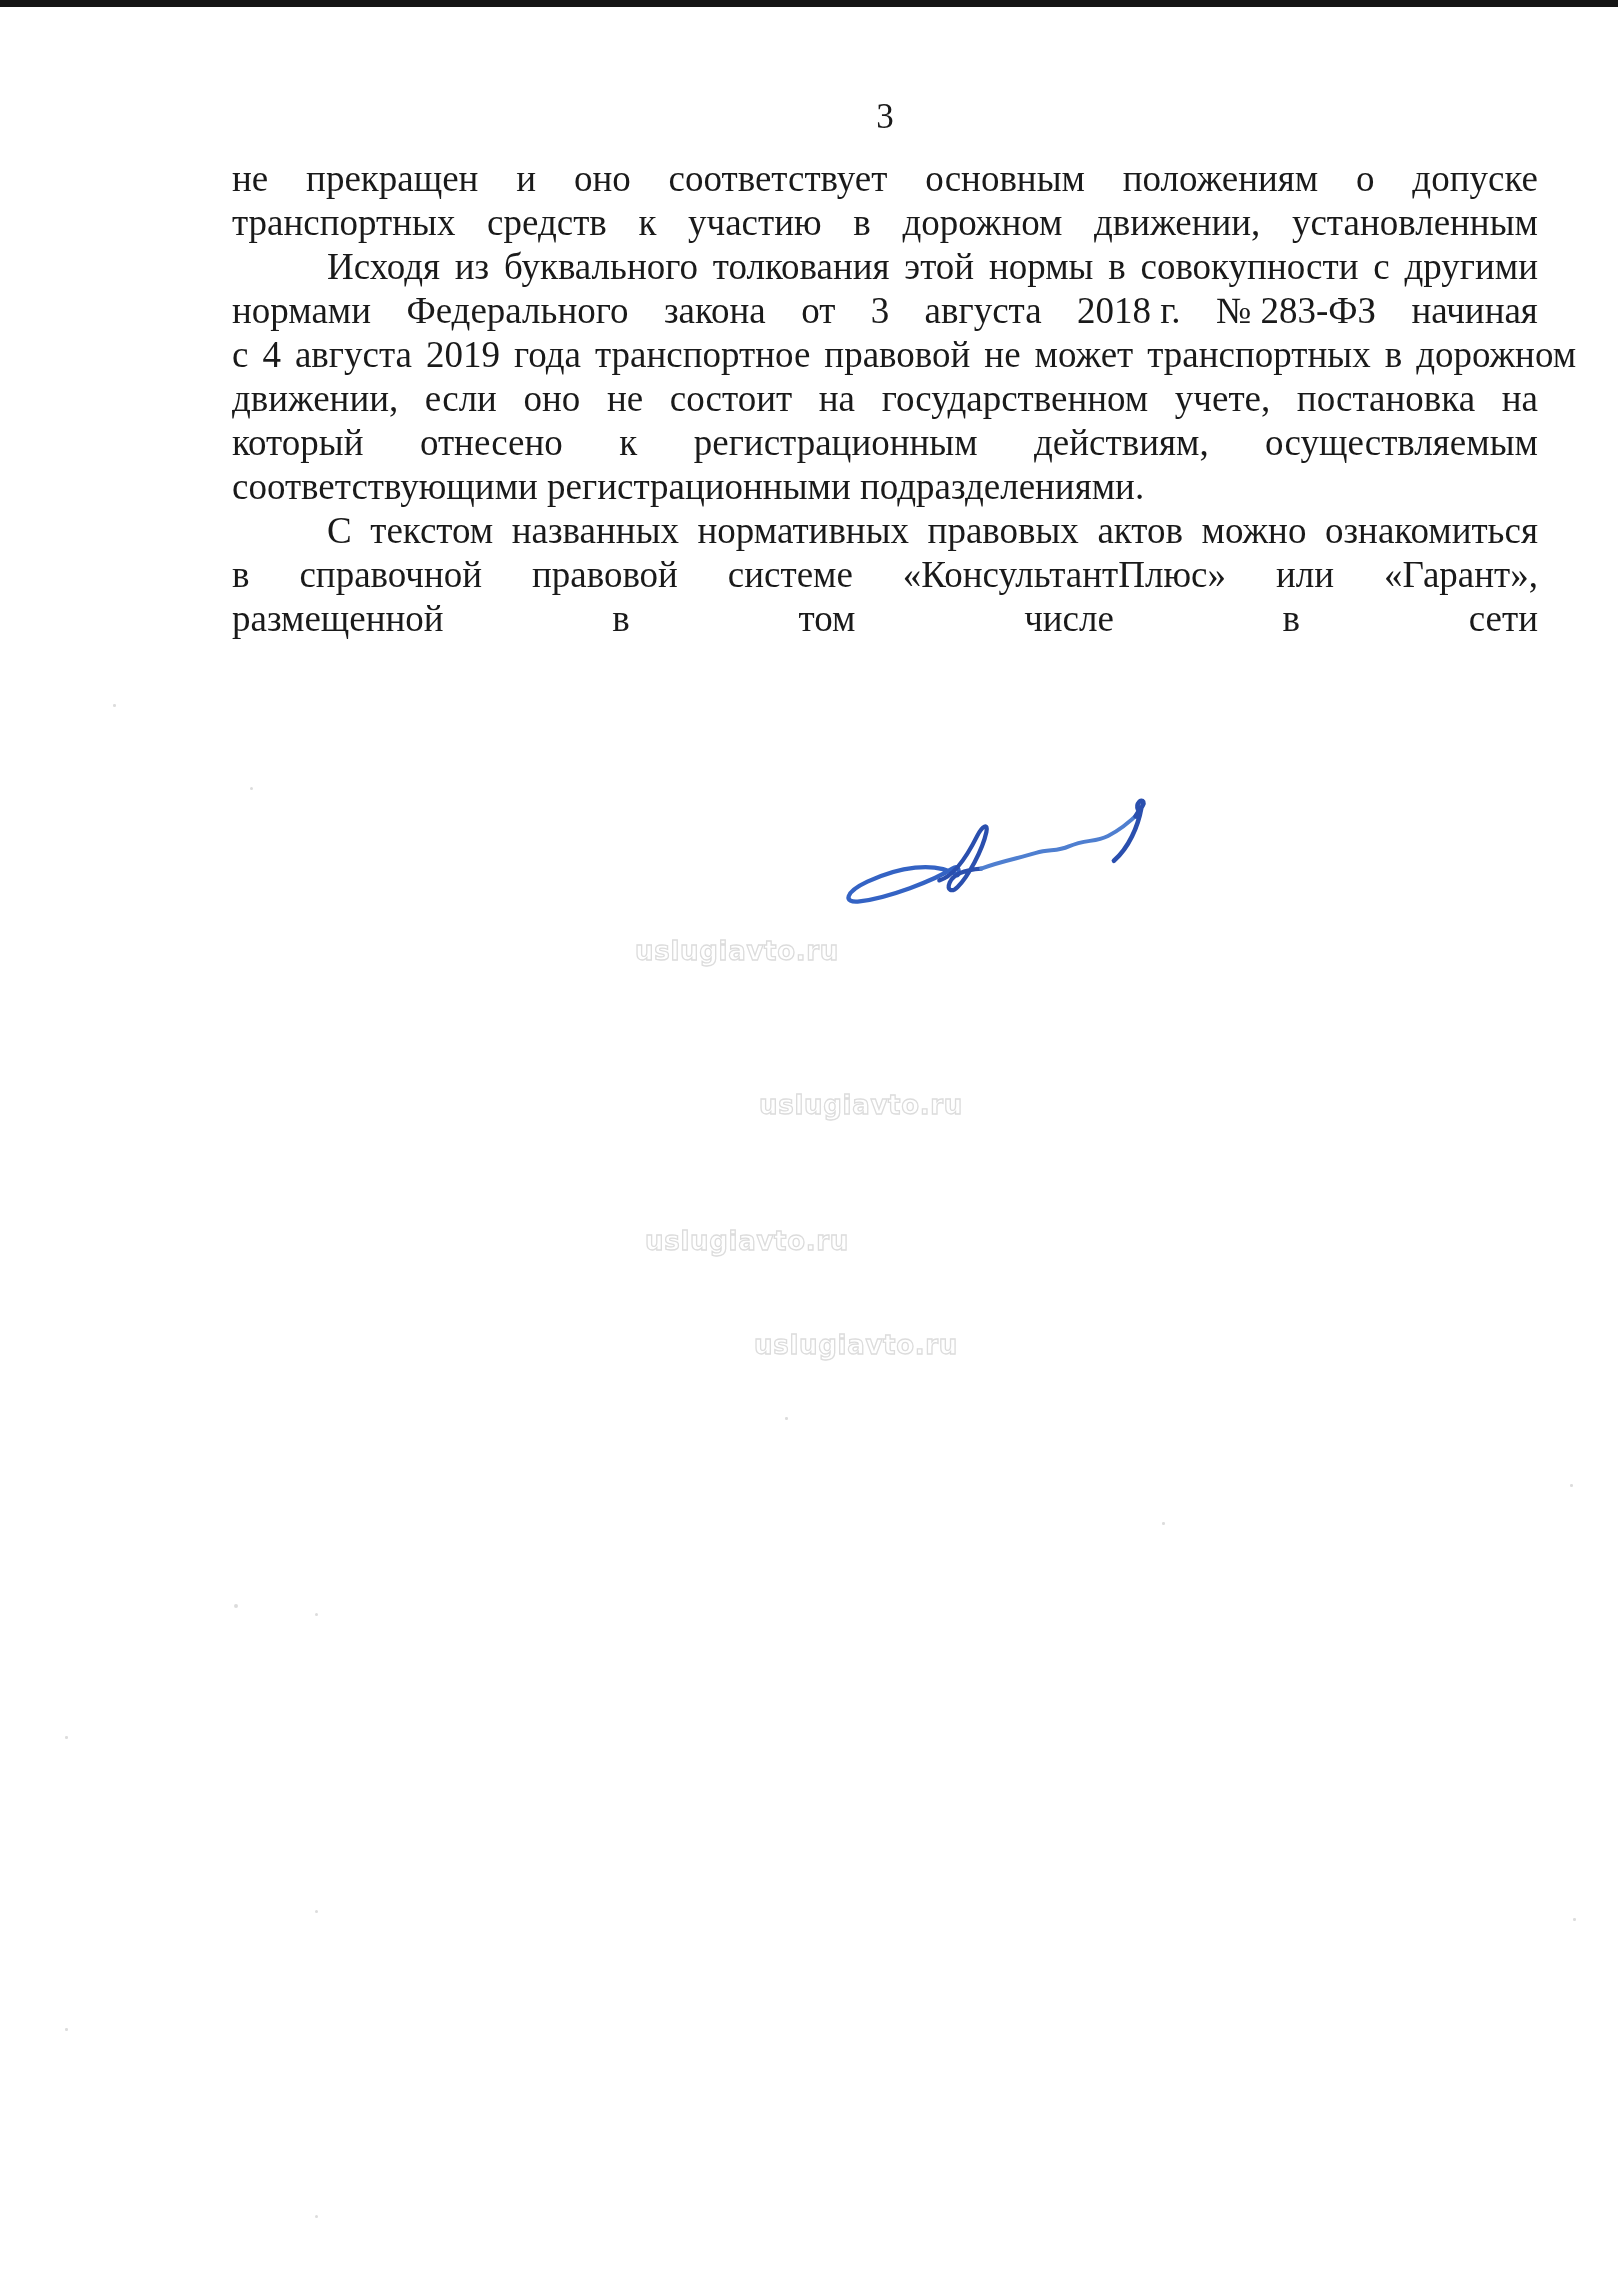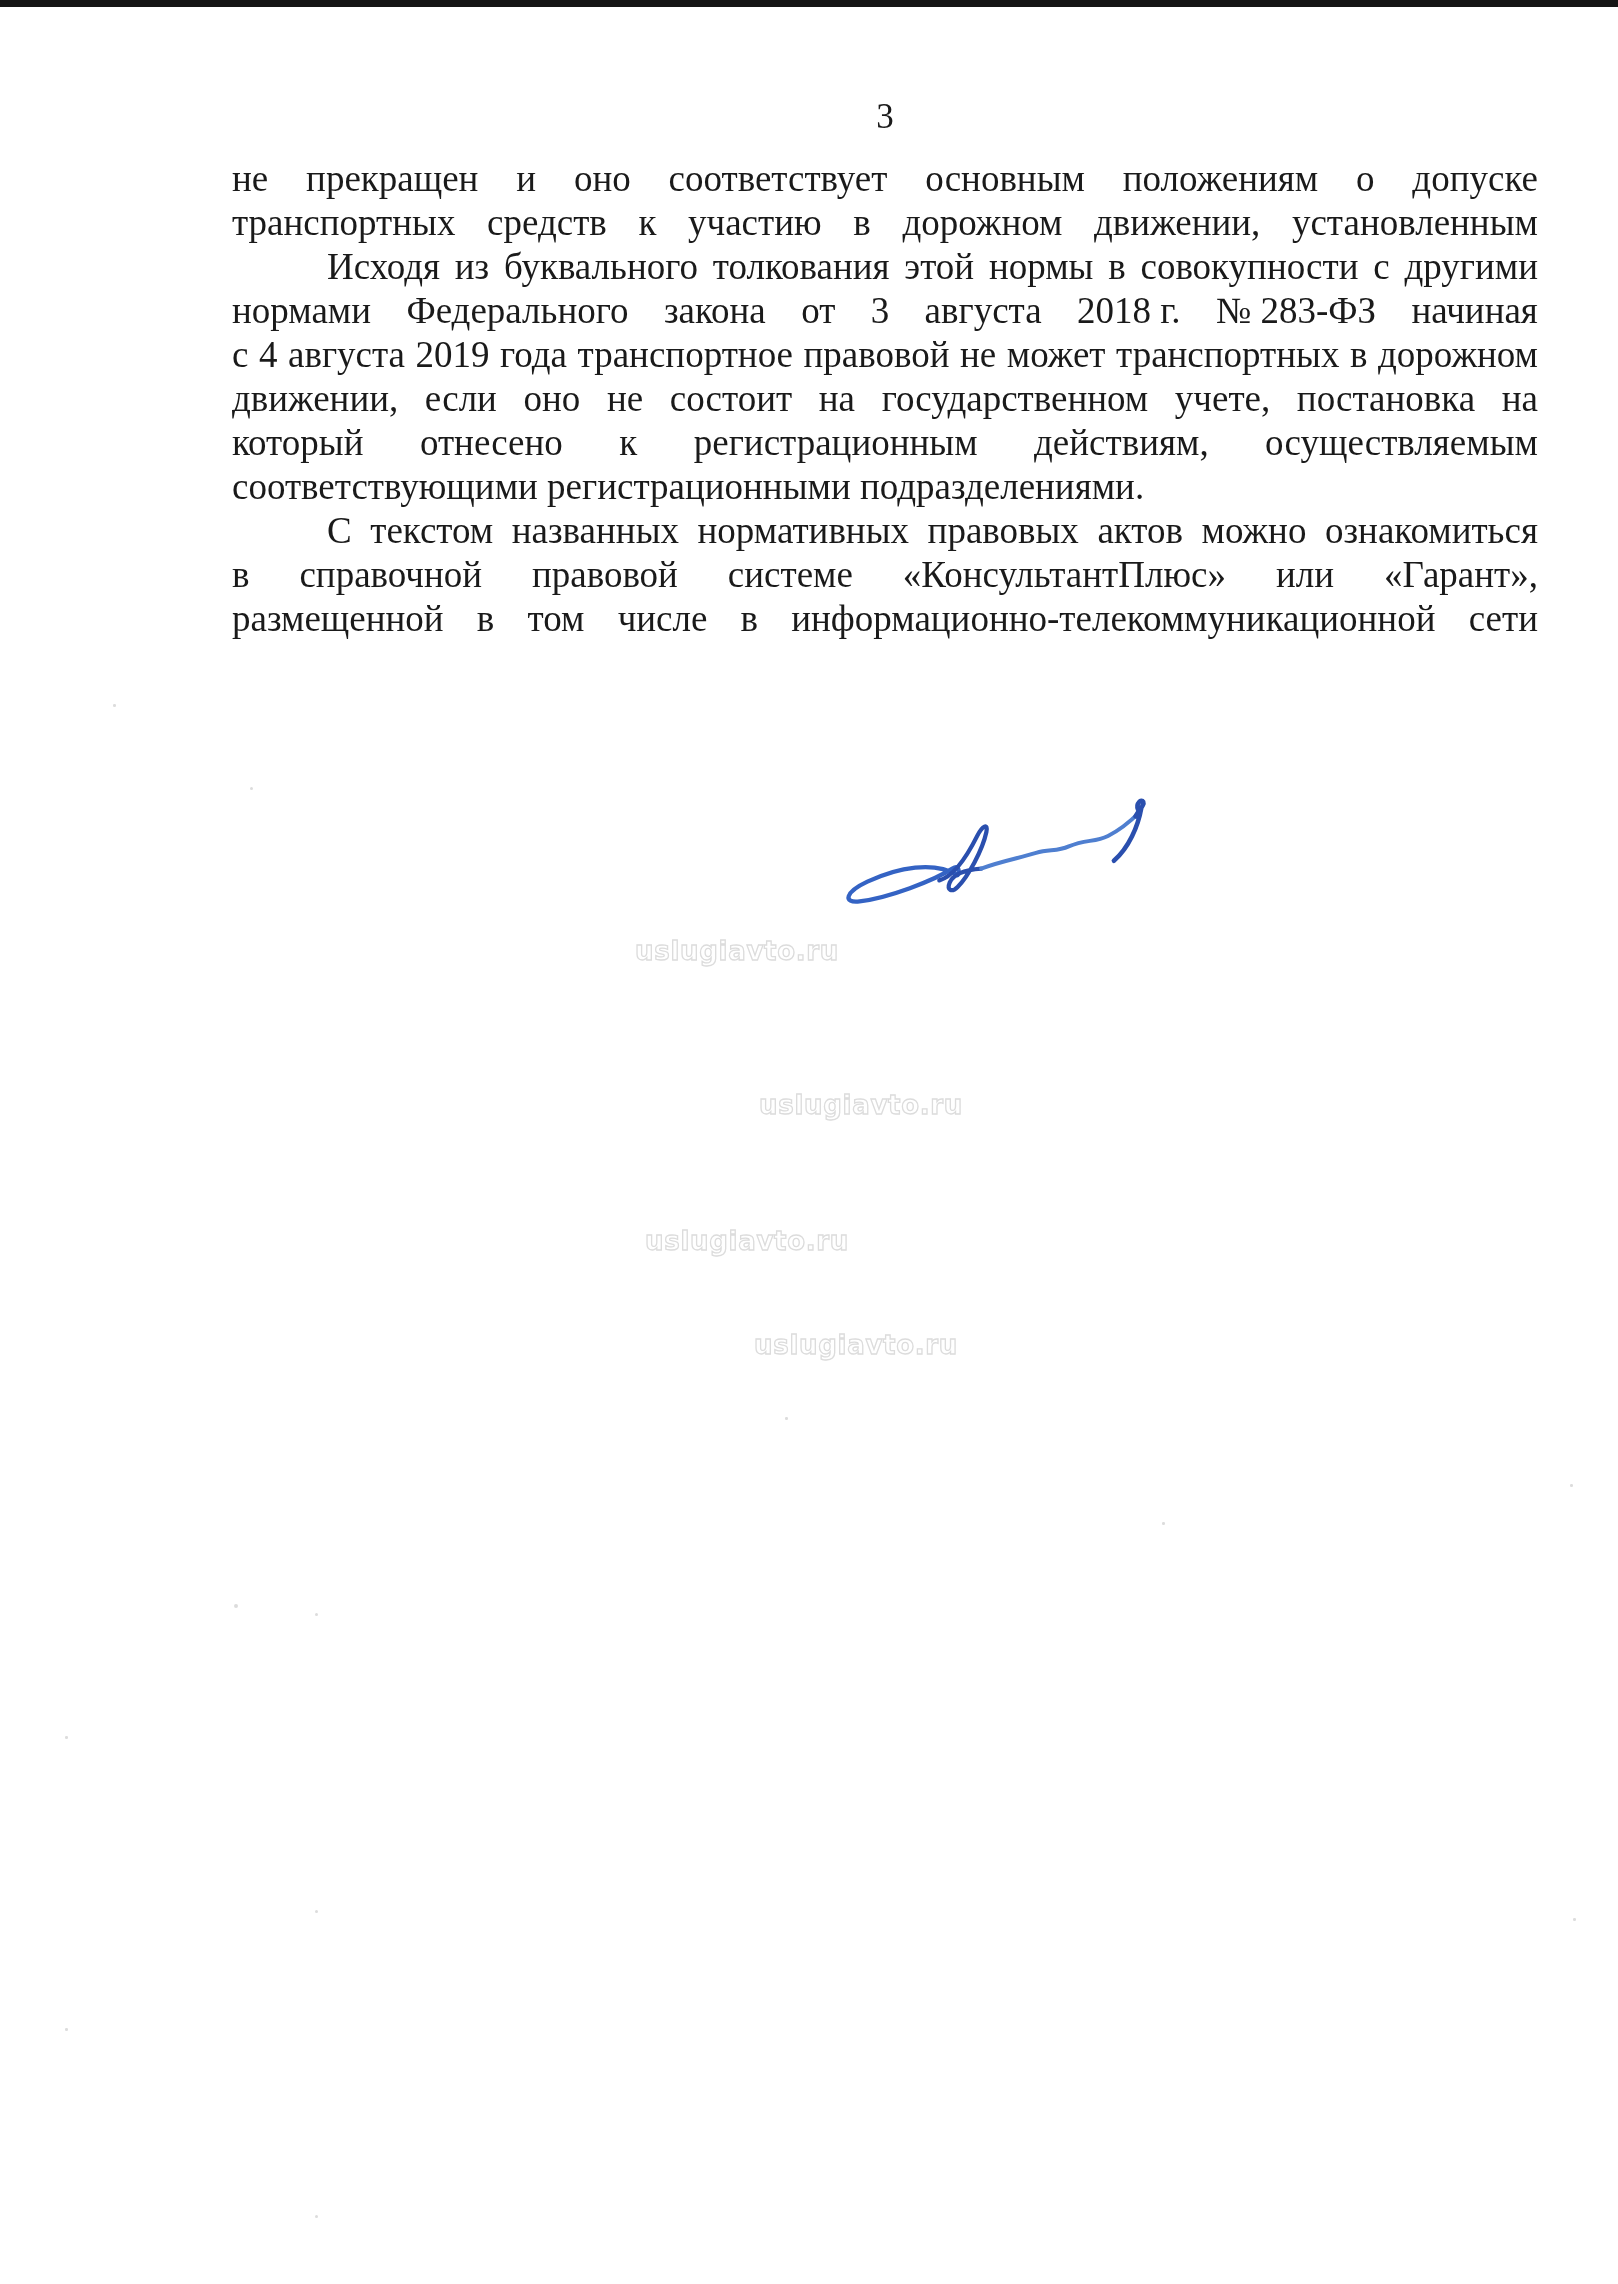--- a/index.html
+++ b/index.html
@@ -19,21 +19,21 @@
     position:absolute;top:95px;left:232px;width:1306px;
     text-align:center;font-size:35px;line-height:44px;
   }
   .body-text{
     position:absolute;left:232px;top:157px;width:1306px;
     font-size:37px;
   }
   .line{
     height:44px;line-height:44px;white-space:nowrap;
   }
-  .line.justify{display:flex;justify-content:space-between;}
+  .line.justify{display:flex;justify-content:space-between;gap:14px;}
   .line.indent{padding-left:95px;}
   .sig-row{
     position:absolute;left:232px;top:855px;width:1306px;height:44px;
     font-size:37px;line-height:44px;
     display:flex;justify-content:space-between;
   }
   .signature-svg{
     position:absolute;left:836px;top:777px;width:340px;height:144px;
   }
   .wm{
@@ -157,21 +157,20 @@
           <span>«КонсультантПлюс»</span>
           <span>или</span>
           <span>«Гарант»,</span>
         </div>
         <div class="line justify">
           <span>размещенной</span>
           <span>в</span>
           <span>том</span>
           <span>числе</span>
           <span>в</span>
-          <span>информационно-телекоммуникационной</span>
           <span>сети</span>
         </div>
       </div>
   </div>
 
 
   <svg class="signature-svg" viewBox="0 0 520 220" fill="none" xmlns="http://www.w3.org/2000/svg">
 
     <path d="M 186 150 C 150 128, 95 138, 48 160 C 14 176, 10 193, 36 190 C 80 185, 150 158, 178 140 C 186 135, 190 140, 186 150" stroke="#3463c4" stroke-width="6.5" stroke-linecap="round"></path>
 

